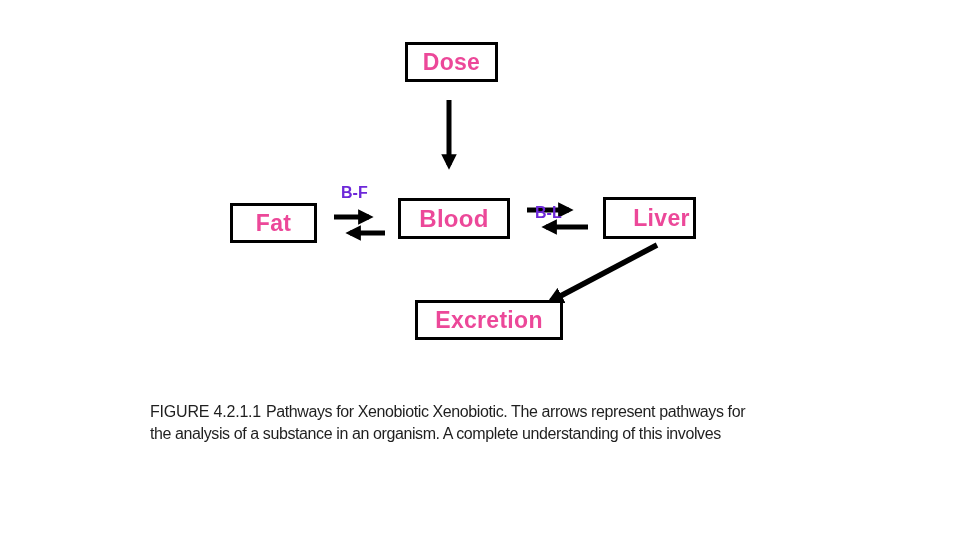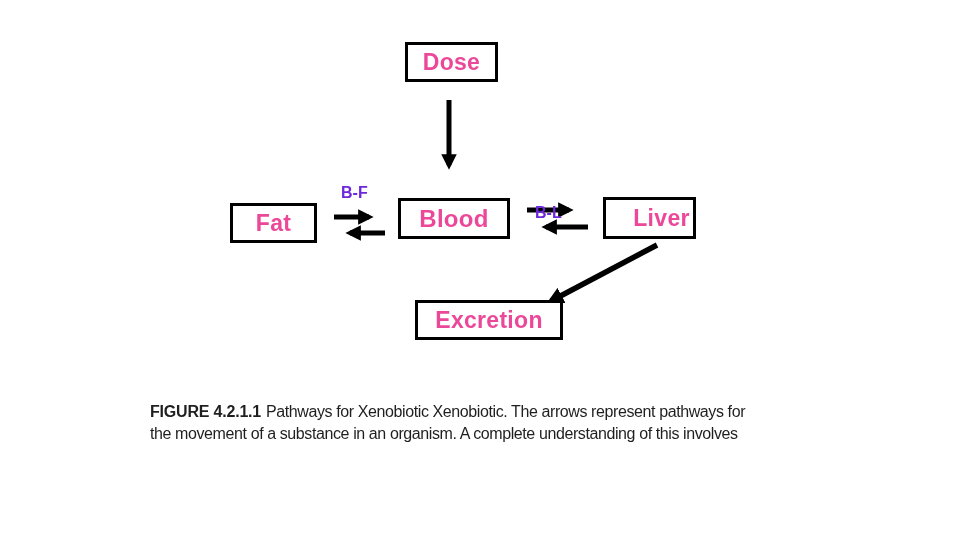--- a/index.html
+++ b/index.html
@@ -50,21 +50,21 @@
     position: absolute;
     left: 150px;
     top: 401px;
     width: 700px;
     font-size: 16px;
     line-height: 22px;
     letter-spacing: -0.4px;
     color: #1f1f1f;
   }
   .cap-line { white-space: nowrap; }
-  .caption .fig-label { font-weight: bold; margin-right: 5px; letter-spacing: -0.2px; }
+  .caption .fig-label { font-weight: normal; margin-right: 5px; letter-spacing: -0.2px; }
 </style>
 </head>
 <body style="background: rgb(255, 255, 255);">
 
 <div class="stage">
 
   <svg id="arrows" viewBox="0 0 960 540">
     <defs>
       <marker id="ah" viewBox="0 0 10 10" refX="7" refY="5" markerWidth="3.1" markerHeight="3.1" orient="auto-start-reverse">
         <path d="M 0 0 L 10 5 L 0 10 z" fill="#000000"></path>
@@ -100,16 +100,16 @@
   <div class="node" id="node-liver">Liver</div>
   <div class="node" id="node-excretion">Excretion</div>
 
   <div class="edge-label" id="label-bf">B-F</div>
   <div class="edge-label" id="label-bl">B-L</div>
 
   <div class="caption" style="color: rgb(31, 31, 31);">
     <div class="cap-line">
       <span class="fig-label">FIGURE 4.2.1.1</span><span>Pathways for Xenobiotic Xenobiotic. The arrows represent pathways for</span>
     </div>
-    <div class="cap-line">the movement of a substance in an organism. A complete understanding of this involves</div>
+    <div class="cap-line">the analysis of a substance in an organism. A complete understanding of this involves</div>
   </div>
 
 </div>
 
 </body></html>

